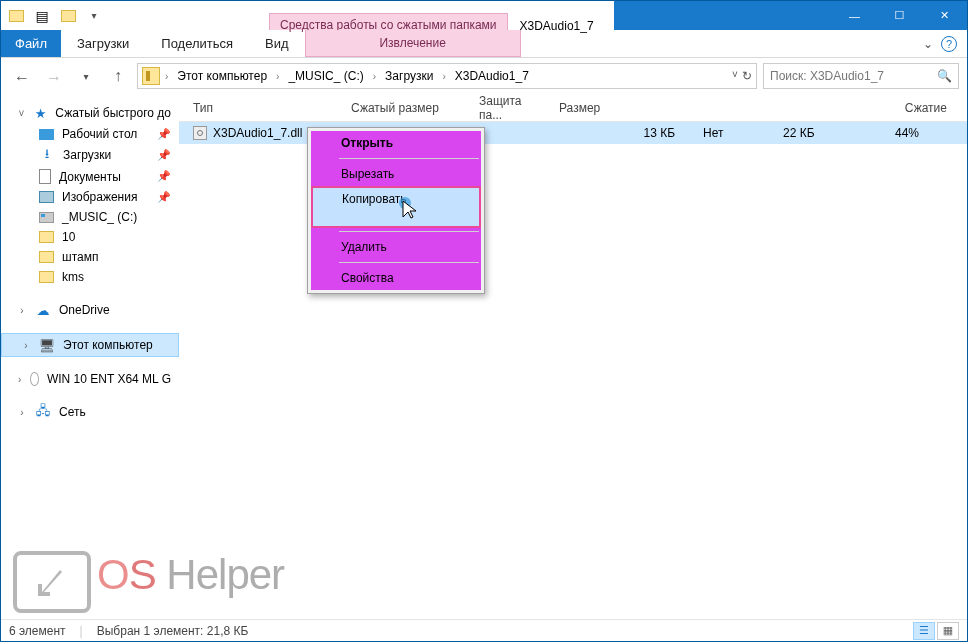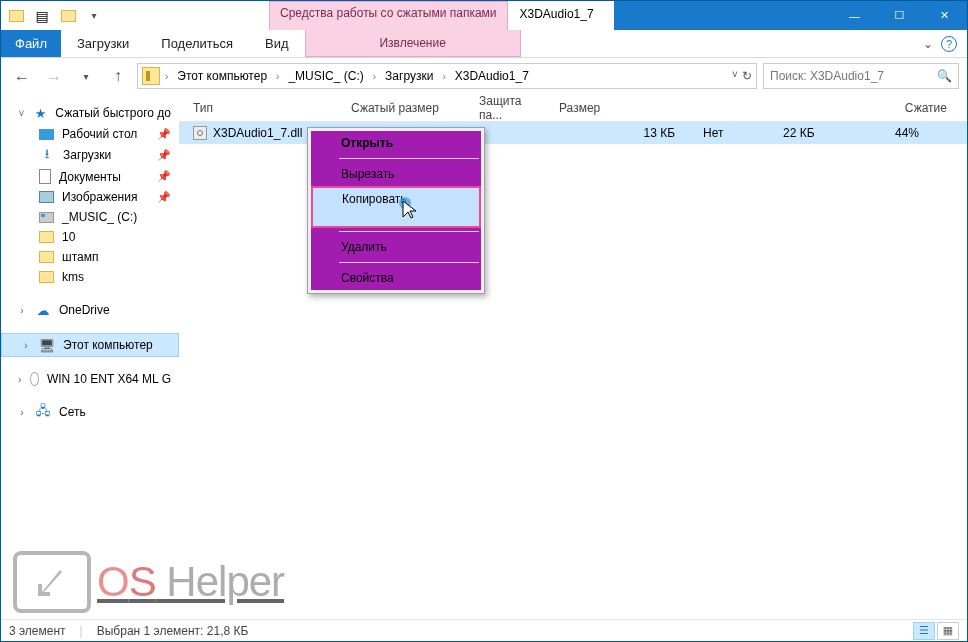--- a/index.html
+++ b/index.html
@@ -2,21 +2,21 @@
 <html><head>
 <meta charset="utf-8">
 <style>
   * { box-sizing: border-box; }
   html, body { margin:0; padding:0; font-family: "Segoe UI", Tahoma, sans-serif; font-size:12px; color:#000; }
   body { width:968px; height:642px; background:#fff; position:relative; overflow:hidden; border:1px solid #005a9e;}
   
   .titlebar { height:29px; background:#fff; display:flex; align-items:stretch; }
   .qat { display:flex; align-items:center; padding:0 4px; gap:4px; background:#fff; }
   .qat-icon { width:22px; height:22px; display:flex; align-items:center; justify-content:center; font-size:14px;}
-  .title-center { flex:0 0 auto; display:flex; align-items:stretch; margin-left:160px;}
+  .title-center { flex:0 0 auto; display:flex; align-items:stretch; margin-left:160px;margin-top:12px;}
   .ctx-tab { background:#f9d3e4; border:1px solid #e6a8c4; border-bottom:none; padding:4px 10px 0; min-width:214px; text-align:center; color:#7a2a53; font-size:12px;}
   .title-text { background:#fff; padding:6px 20px 4px 12px; color:#000; }
   .win-controls { margin-left:auto; display:flex; }
   .win-btn { width:45px; display:flex; align-items:center; justify-content:center; background:#1979ca; color:#fff; font-size:11px;}
   .win-btn.close { background:#1979ca;}
   
   .ribbon { height:28px; display:flex; align-items:stretch; border-bottom:1px solid #d9d9d9;}
   .ribbon-file { background:#1979ca; color:#fff; padding:6px 14px; font-size:13px;}
   .ribbon-tab { padding:6px 16px; font-size:13px; color:#222;}
   .ribbon-ctx { background:#f9d3e4; border:1px solid #e6a8c4; border-top:none; color:#7a2a53; padding:6px 0; width:216px; text-align:center; margin-left:0px;}
@@ -74,35 +74,35 @@
   .cell.name{width:224px; display:flex; align-items:center; gap:6px;}
   .cell.type{width:158px;}
   .cell.csize{width:128px; text-align:right; padding-right:20px;}
   .cell.prot{width:80px;}
   .cell.size{width:120px; padding-right:10px;}
   .cell.ratio{flex:1; text-align:left; padding-left:0px;}
   .gear{width:14px;height:14px;border:1px solid #999;background:#eee;display:inline-block;position:relative;}
   .gear::after{content:"";position:absolute;inset:3px;border:1px solid #777;border-radius:50%;}
   
   .ctx { position:absolute; left:306px; top:126px; width:178px; background:#f0f0f0; border:1px solid #a0a0a0; box-shadow:2px 3px 6px rgba(0,0,0,0.3); padding:3px; z-index:10;}
-  .ctx-inner{background:#a21caf; border:0;}
+  .ctx-inner{background:#d946ef; border:0;}
   .ctx-item{padding:5px 8px 5px 30px; font-size:12px;}
   .ctx-item.default{font-weight:bold;}
   .ctx-item.hover{background:#c4e1ff; border:2px solid #ec4899; padding:4px 7px 20px 29px;}
   .ctx-sep{height:1px; background:#d0d0d0; margin:3px 2px 3px 28px;}
   .cursor { position:absolute; left:398px; top:196px; z-index:20;}
   .cursor svg{display:block;}
   
   .status { position:absolute; left:0; right:0; bottom:0; height:22px; border-top:1px solid #e5e5e5; display:flex; align-items:center; padding:0 8px; gap:14px; color:#444; font-size:12px;}
   .status .sep{color:#ccc;}
   .status-right{margin-left:auto; display:flex; gap:2px;}
   .view-btn{width:22px;height:18px;border:1px solid #ccc;display:flex;align-items:center;justify-content:center;font-size:11px;color:#666;}
   .view-btn.active{background:#cce8ff;border-color:#99d1ff;color:#1979ca;}
   
-  .watermark{position:absolute; left:12px; bottom:28px; opacity:0.6; display:flex; align-items:center; gap:6px; z-index:1;text-decoration:underline;}
+  .watermark{position:absolute; left:12px; bottom:28px; opacity:0.6; display:flex; gap:6px; z-index:1;}
   .wm-box{width:78px;height:62px;border:4px solid #888;border-radius:8px;display:flex;align-items:center;justify-content:center;}
   .wm-text{font-size:42px;font-weight:300;font-family:Arial,sans-serif;letter-spacing:-1px; color:#777;}
   .wm-text .o{color:#d44;}
   .wm-text .s{color:#c22;}
   .titlefill{flex:1;background:#1979ca;}
   .pin{color:#777;font-size:11px;}
 </style>
 </head>
 <body>
 
@@ -297,20 +297,20 @@
 <div class="watermark">
   <div class="wm-box">
     <svg width="40" height="40">
         <path d="M28 8 L10 30 L10 22 L6 22 L6 34 L18 34 L18 30 L12 30 L30 10 Z" fill="#888"></path>
       </svg>
   </div>
   <div class="wm-text"><span class="o">O</span><span class="s">S</span><span> Helper</span></div>
 </div>
 
 <div class="status">
-  <span>3 элемент</span>
+  <span>6 элемент</span>
   <span class="sep">|</span>
   <span>Выбран 1 элемент: 21,8 КБ</span>
   <div class="status-right">
     <div class="view-btn active">☰</div>
     <div class="view-btn">▦</div>
   </div>
 </div>
 
 </body></html>

